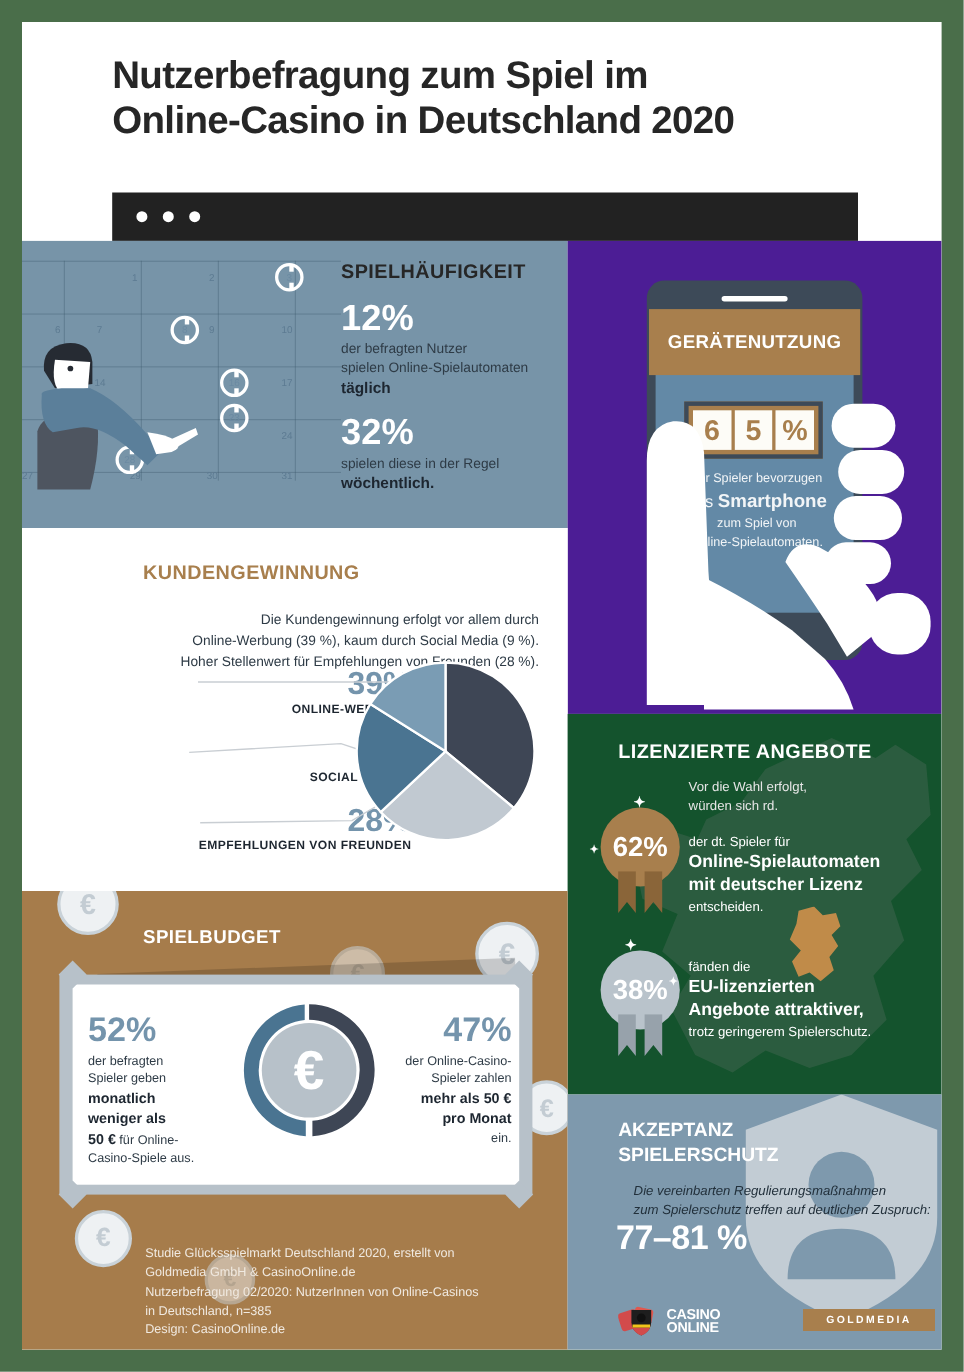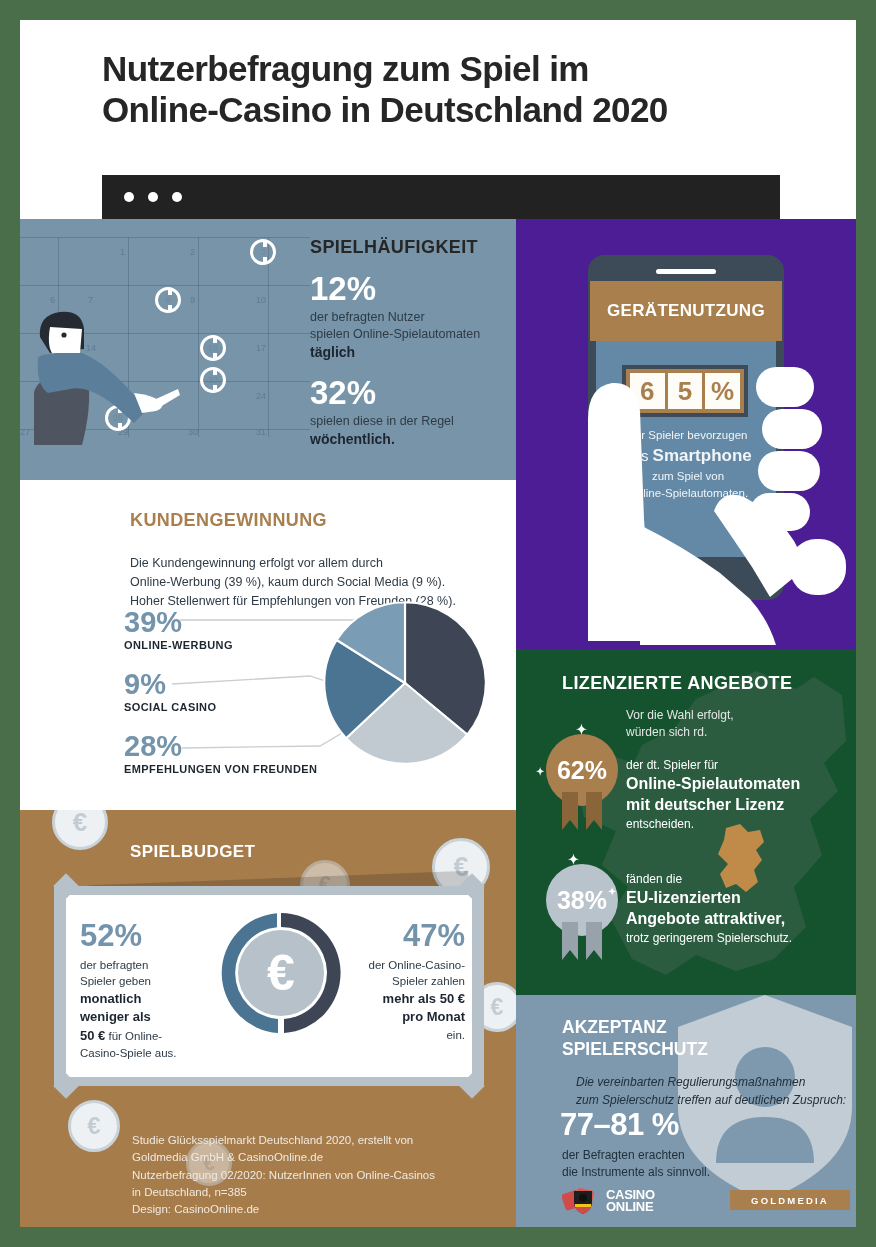--- a/index.html
+++ b/index.html
@@ -67,21 +67,21 @@
   .slot{position:absolute;left:106px;top:146px;width:126px;height:52px;background:#a87f4d;
         border:4px solid #3d4a58;box-sizing:border-box;display:flex;gap:3px;padding:4px;}
   .slotcell{flex:1;background:#fdfcf7;color:#a87f4d;font-weight:bold;font-size:26px;
             display:flex;align-items:center;justify-content:center;}
   .pB .caption{position:absolute;left:80px;top:208px;width:184px;text-align:center;color:#f2f5f7;
                font-size:11.5px;line-height:1.45;}
   .pB .caption .big{font-size:15px;}
   .pB .caption .big b{font-size:17px;}
 
   
-  .pC{left:0;top:460px;width:496px;height:330px;background:#ffffff;}
+  .pC{left:0;top:460px;width:496px;height:330px;background:#ffffff;text-align:right;}
   .pC h3{position:absolute;left:110px;top:30px;margin:0;color:#a87f4d;}
   .pC .intro{position:absolute;left:110px;top:62px;width:360px;font-size:12.5px;color:#2e3b46;line-height:1.5;margin-top:12px;}
   .legend{position:absolute;left:104px;top:128px;width:250px;}
   .legrow{margin-bottom:19px;}
   .legrow .pv{font-size:29px;font-weight:bold;color:#7494ac;line-height:1;}
   .legrow .pl{font-size:11px;font-weight:bold;color:#1d2630;letter-spacing:.4px;margin-top:2px;}
   .pie{position:absolute;left:300px;top:118px;width:170px;height:170px;}
 
   
   .pD{left:496px;top:629px;width:340px;height:346px;background:#14532d;}
@@ -404,24 +404,20 @@
     </svg>
     <h3>
       <span>AKZEPTANZ</span><br>
       <span>SPIELERSCHUTZ</span>
     </h3>
     <div class="body">
       <span>Die vereinbarten Regulierungsmaßnahmen</span><br>
       <span>zum Spielerschutz treffen auf deutlichen Zuspruch:</span>
     </div>
     <div class="range">77–81 %</div>
-    <div class="sub">
-      <span>der Befragten erachten</span><br>
-      <span>die Instrumente als sinnvoll.</span>
-    </div>
 
     <div class="logos">
       <div class="casinologo">
         <svg width="40" height="32" viewBox="0 0 40 32">
           <rect x="1" y="7" width="17" height="17" rx="3" fill="#d24b4b" transform="rotate(-18 9 15)"></rect>
           <rect x="14" y="4" width="17" height="17" rx="3" fill="#e0584f" transform="rotate(12 22 12)"></rect>
           <path d="M12 6 L30 6 L30 17 Q30 25 21 29 Q12 25 12 17 Z" fill="#1e1e1e"></path>
           <circle cx="21" cy="13" r="4" fill="#111"></circle>
           <path d="M13 19 L29 19 L29 22 L13 22 Z" fill="#f0c419"></path>
           <path d="M13 22 L29 22 Q27 27 21 29 Q15 27 13 22 Z" fill="#d24b4b"></path>

